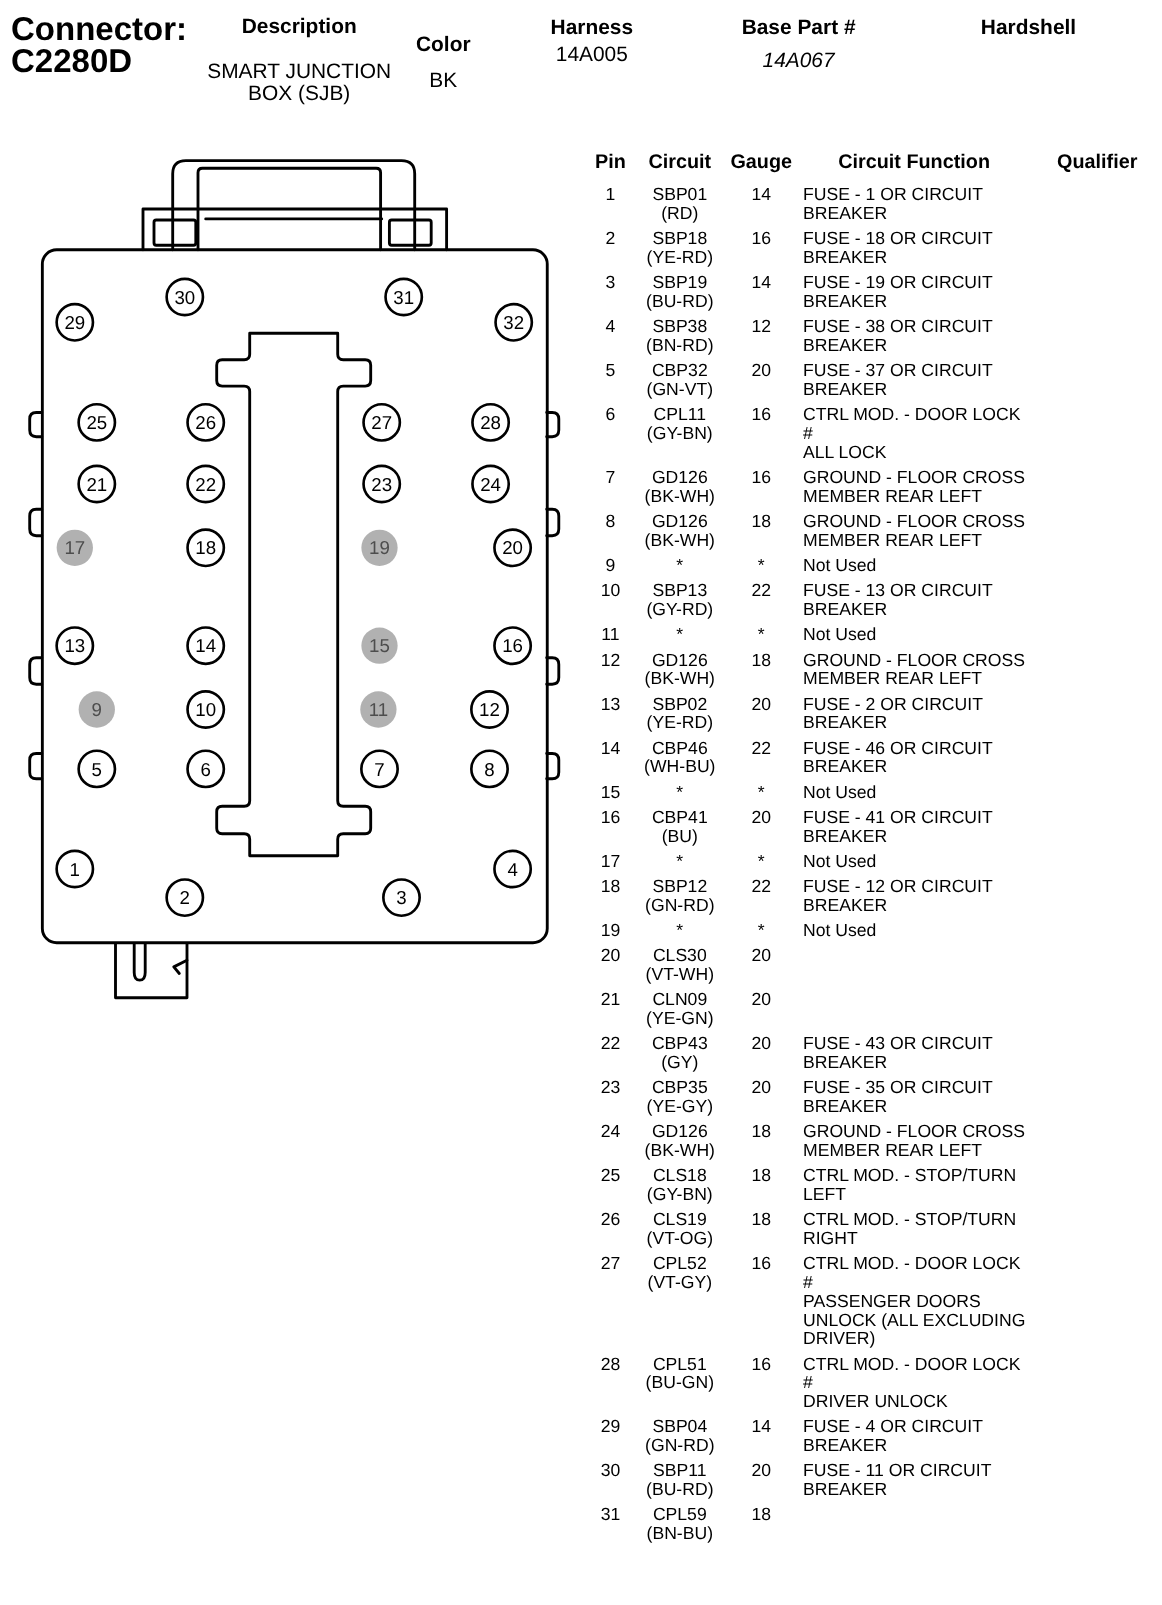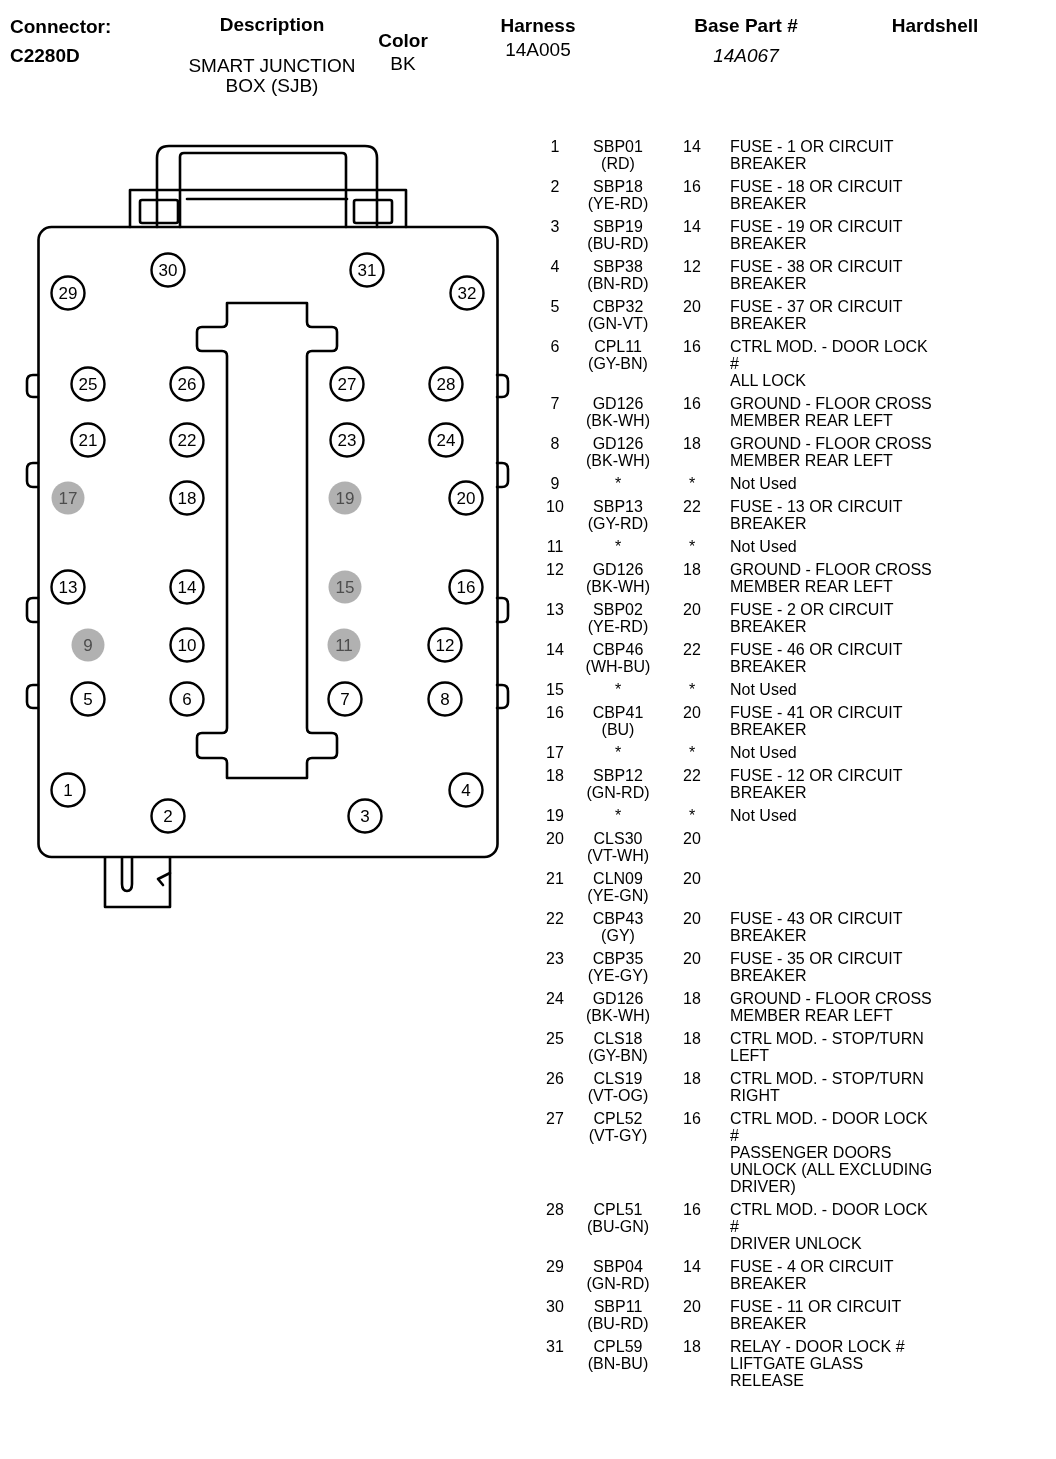--- a/index.html
+++ b/index.html
@@ -2,31 +2,31 @@
 <html><head>
 <meta charset="utf-8">
 <style>
   html,body{margin:0;padding:0;}
   body{
     width:1056px;height:1459px;background:#ffffff;color:#000;
     font-family:"Liberation Sans","DejaVu Sans",sans-serif;
     position:relative;overflow:hidden;
   }
   
-  .conn-block{position:absolute;left:10px;top:12px;font-size:19px;font-weight:bold;line-height:29px;}
+  .conn-block{position:absolute;left:10px;top:12px;font-size:30px;font-weight:bold;line-height:29px;}
   .hdr-col{position:absolute;text-align:center;}
   .hdr-label{font-weight:bold;font-size:19px;line-height:20px;}
   .hdr-value{font-size:19px;line-height:20px;white-space:pre-line;}
   .col-desc{left:172px;width:200px;top:15px;}
   .col-desc .hdr-value{margin-top:21px;}
   .col-color{left:368px;width:70px;top:31px;}
-  .col-color .hdr-value{margin-top:3px;}
+  .col-color .hdr-value{margin-top:13px;}
   .col-harness{left:468px;width:140px;top:16px;}
   .col-harness .hdr-value{margin-top:4px;}
-  .col-base{left:656px;width:180px;top:16px;}
+  .col-base{left:636px;width:180px;top:16px;}
   .col-base .hdr-value{margin-top:10px;font-style:italic;}
   .col-hardshell{left:855px;width:160px;top:16px;}
   
   .diagram{position:absolute;left:0;top:140px;}
   .pin-num{font-size:17px;}
   
   .pintable{position:absolute;left:535px;top:138px;width:521px;}
   .pt-head,.pt-row{display:grid;grid-template-columns:40px 86px 62px 216px 117px;}
   .pt-head{font-weight:bold;font-size:18px;line-height:18px;margin-bottom:13px;}
   .pt-hc{text-align:center;}
@@ -232,20 +232,27 @@
         <text x="367" y="276" text-anchor="middle" class="pin-num" fill="#000000">31</text>
       </g>
       <g>
         <circle cx="467" cy="293" r="16.5" fill="#ffffff" stroke="#000000" stroke-width="2.4"></circle>
         <text x="467" y="299" text-anchor="middle" class="pin-num" fill="#000000">32</text>
       </g>
     </g>
 </svg>
 
 <div class="pintable">
+  <div class="pt-head">
+      <div class="pt-hc">Pin</div>
+      <div class="pt-hc">Circuit</div>
+      <div class="pt-hc">Gauge</div>
+      <div class="pt-hc">Circuit Function</div>
+      <div class="pt-hc">Qualifier</div>
+    </div>
   <div class="pt-body">
       <div class="pt-row">
         <div class="c-pin">1</div>
         <div class="c-circuit">SBP01
 (RD)</div>
         <div class="c-gauge">14</div>
         <div class="c-func">FUSE - 1 OR CIRCUIT
 BREAKER</div>
         <div class="c-qual"></div>
       </div>
@@ -496,18 +503,16 @@
         <div class="c-gauge">20</div>
         <div class="c-func">FUSE - 11 OR CIRCUIT
 BREAKER</div>
         <div class="c-qual"></div>
       </div>
       <div class="pt-row">
         <div class="c-pin">31</div>
         <div class="c-circuit">CPL59
 (BN-BU)</div>
         <div class="c-gauge">18</div>
-        <div class="c-func">RELAY - DOOR LOCK #
-LIFTGATE GLASS RELEASE</div>
         <div class="c-qual"></div>
       </div>
     </div>
 </div>
 
 </body></html>

